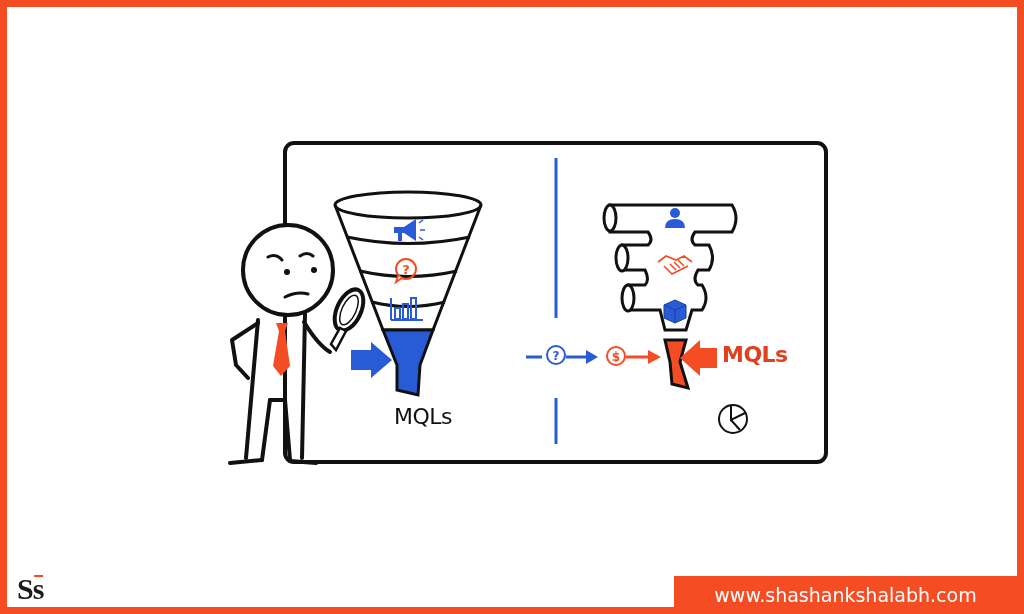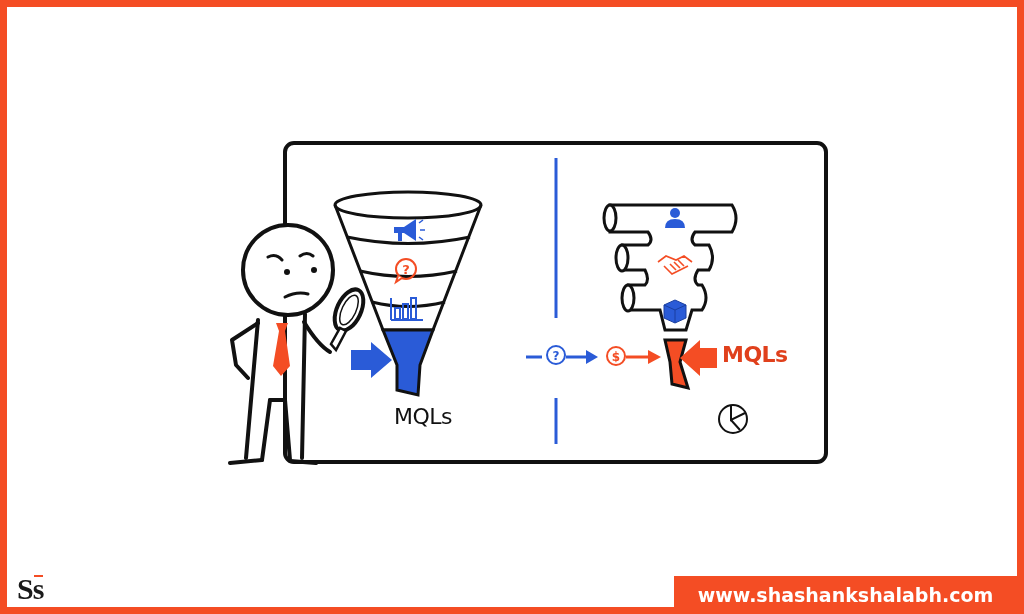--- a/index.html
+++ b/index.html
@@ -2,21 +2,21 @@
 <html><head>
 <meta charset="utf-8">
 <style>
   html, body { margin:0; padding:0; }
   body { width:1024px; height:614px; position:relative; overflow:hidden; background:#f44d24; font-family:"Liberation Sans", sans-serif; }
   .canvas { position:absolute; left:7px; top:7px; width:1010px; height:600px; background:#ffffff; }
   .scene { position:absolute; left:0; top:0; }
   .logo { position:absolute; left:17px; top:572px; font-family:"Liberation Serif", serif; font-weight:bold; font-size:30px; color:#1a1a1a; letter-spacing:-1px; }
   .logo .s2 { position:relative; }
   .logo .bar { position:absolute; left:1px; top:3px; width:9px; height:2px; background:#f44d24; }
-  .url-badge { position:absolute; left:674px; top:576px; width:343px; height:38px; background:#f44d24; color:#fff; font-family:"DejaVu Sans", sans-serif; font-weight:bold; font-size:19px; display:flex; align-items:center; justify-content:center; }
+  .url-badge { position:absolute; left:674px; top:576px; width:343px; height:38px; background:#f44d24; color:#fff; font-family:"DejaVu Sans", sans-serif; font-weight:normal; font-size:19px; display:flex; align-items:center; justify-content:center; }
   .lbl-mql { position:absolute; left:394px; top:404px; font-family:"DejaVu Sans", sans-serif; font-weight:normal; font-size:22px; color:#111; letter-spacing:-0.5px; }
   .lbl-sql { position:absolute; left:722px; top:342px; font-family:"DejaVu Sans", sans-serif; font-weight:bold; font-size:22px; color:#e0401c; letter-spacing:-0.5px; }
 </style>
 </head>
 <body>
 
 <div class="canvas"></div>
 
 <svg class="scene" width="1024" height="614" viewBox="0 0 1024 614">
 

